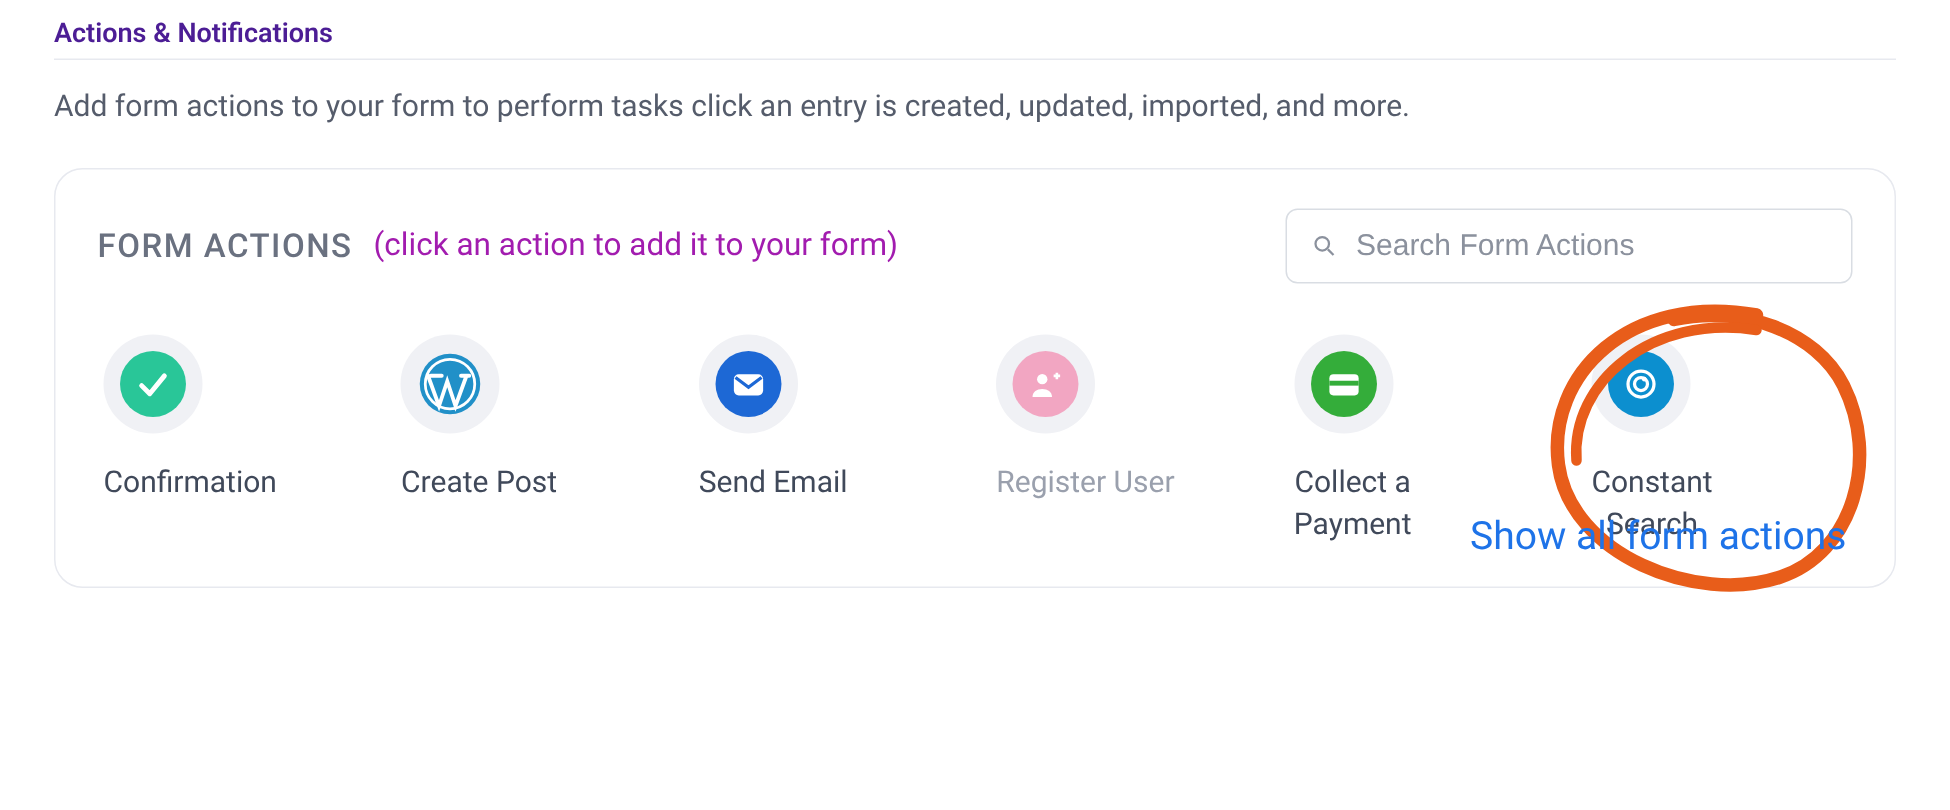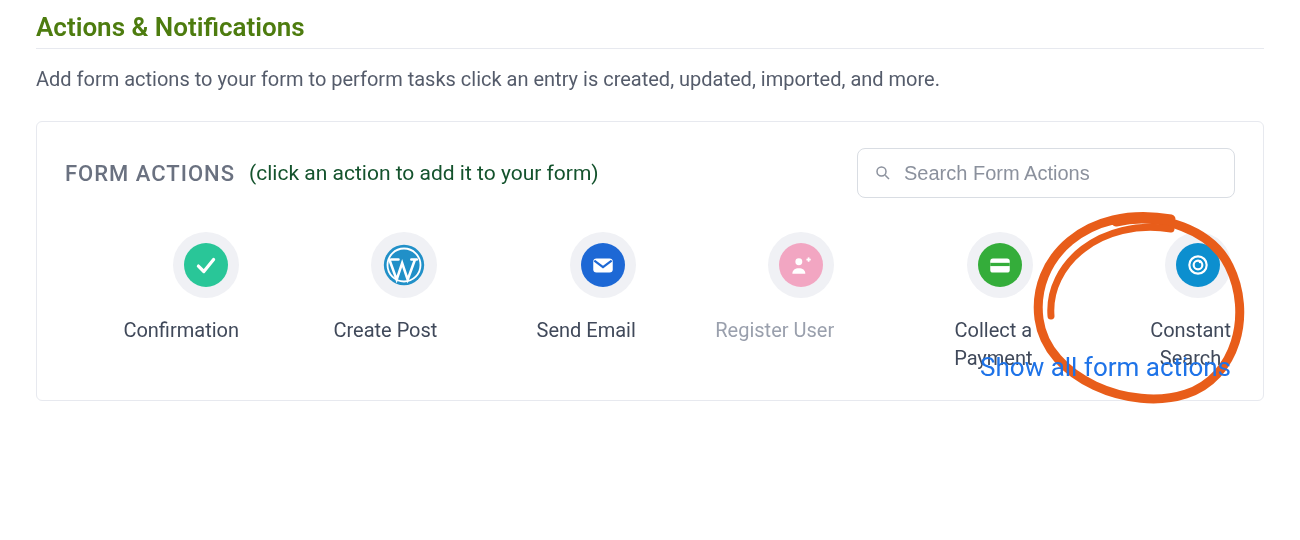--- a/index.html
+++ b/index.html
@@ -17,58 +17,58 @@
     margin:0;
     background:var(--bg);
     font-family:-apple-system,BlinkMacSystemFont,"Segoe UI",Roboto,Helvetica,Arial,sans-serif;
     color:var(--text-dark);
     width:1300px;
     height:540px;
     overflow:hidden;
     padding:12px 36px 12px 36px;
   }
   h2.section-title{
-    font-size:26px;
+    font-size:18px;
     font-weight:600;
     margin:0 0 6px 0;
-    color:#4d7c0f;
+    color:#4c1d95;
   }
   .hr{
     border:none;
     border-top:1px solid var(--border-light);
     margin:4px 0 18px 0;
   }
   .section-desc{
     font-size:20px;
     color:var(--text-mid);
     margin:0 0 30px 0;
   }
 
   .panel{
     border:1px solid var(--border-light);
-    border-radius:6px;
+    border-radius:19px;
     padding:26px 28px 28px 28px;
     position:relative;
   }
 
   .panel-header{
     display:flex;
     align-items:center;
     gap:14px;
     margin-bottom:34px;
   }
   .panel-title{
     font-size:22px;
     letter-spacing:1px;
     color:#6a7180;
     font-weight:500;
   }
   .panel-hint{
     font-size:21px;
-    color:#14532d;
+    color:#a21caf;
     font-weight:400;
   }
   .spacer{flex:1}
 
   .search{
     display:flex;
     align-items:center;
     gap:10px;
     border:1px solid var(--border);
     border-radius:8px;
@@ -94,21 +94,21 @@
 
   .actions-row{
     display:flex;
     justify-content:space-between;
     gap:0;
     padding:0 4px;
   }
   .action{
     display:flex;
     flex-direction:column;
-    align-items:flex-end;
+    align-items:flex-start;
     gap:18px;
     cursor:pointer;
     width:170px;
     position:relative;
   }
   .action .chip{
     width:66px;height:66px;border-radius:50%;
     background:var(--chip);
     display:flex;align-items:center;justify-content:center;
     position:relative;

